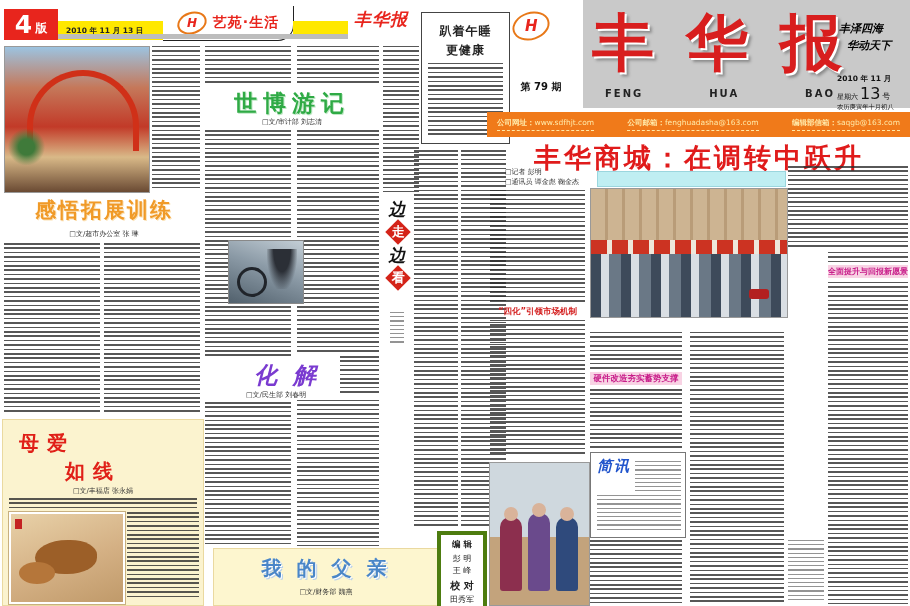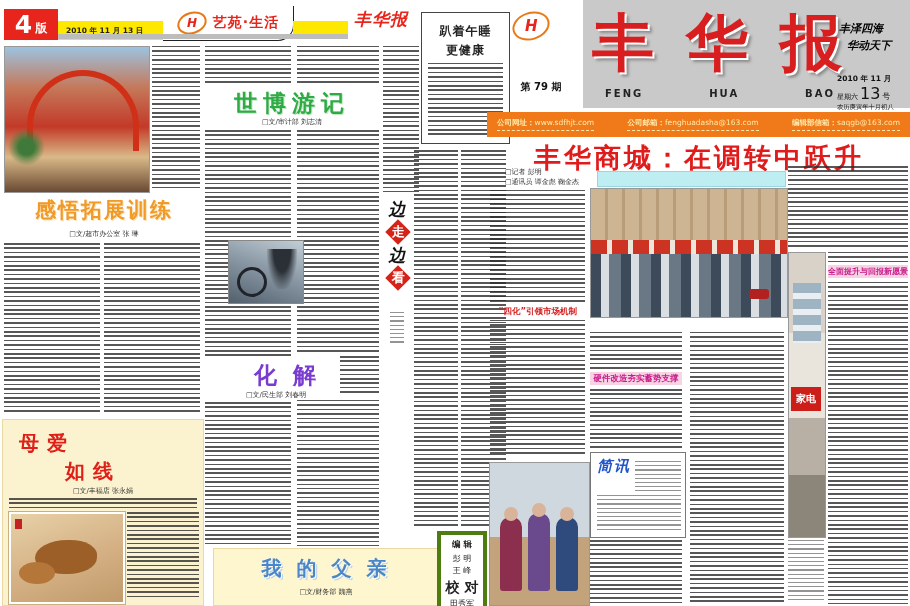--- a/index.html
+++ b/index.html
@@ -74,21 +74,21 @@
     <div class="abs" style="left:205px;top:88px;width:174px;text-align:center;font-size:23px;font-weight:bold;color:#2faa45;letter-spacing:6px;text-shadow:1px 1px 0 #bfe8c5;">世博游记</div>
     <div class="byline" style="left:205px;top:117px;width:174px;text-align:center;">□文/审计部 刘志清</div>
     <div class="tx" style="left:205px;top:130px;width:86px;height:226px;"></div>
     <div class="tx" style="left:297px;top:130px;width:82px;height:222px;"></div>
 
     <div class="ph" style="left:228px;top:240px;width:74px;height:62px;background:linear-gradient(200deg,#c3ced6 0%,#8b9aa6 45%,#51606c 100%);border:1px solid #888;">
       <div class="inner" style="right:6px;top:8px;width:30px;height:40px;background:radial-gradient(ellipse at top,#2b2f36 40%,transparent 75%);"></div>
       <div class="inner" style="left:8px;bottom:6px;width:24px;height:24px;border:3px solid #20242a;border-radius:50%;"></div>
     </div>
 
-    <div class="abs" style="left:254px;top:360px;font-size:23px;font-weight:bold;color:#7a3bd0;letter-spacing:4px;">化  解</div>
+    <div class="abs" style="left:254px;top:360px;font-size:23px;font-weight:bold;font-style:italic;color:#7a3bd0;letter-spacing:4px;">化  解</div>
     <div class="byline" style="left:246px;top:390px;">□文/民生部 刘春明</div>
     <div class="tx" style="left:340px;top:356px;width:39px;height:40px;"></div>
     <div class="tx" style="left:205px;top:402px;width:86px;height:144px;"></div>
     <div class="tx" style="left:297px;top:400px;width:82px;height:146px;"></div>
 
     <div class="abs" style="left:213px;top:548px;width:224px;height:56px;background:#fdf6cf;border:1px solid #ead9a0;">
       <div class="abs" style="left:0;top:6px;width:224px;text-align:center;font-size:20px;font-weight:bold;color:#4a86c8;letter-spacing:4px;text-shadow:1px 1px 0 #fff,2px 2px 0 #b9d0e8;">我 的 父 亲</div>
       <div class="byline" style="left:0;top:38px;width:224px;text-align:center;">□文/财务部 魏燕</div>
     </div>
 
@@ -112,21 +112,21 @@
     </div>
     <div class="tx lt" style="left:390px;top:312px;width:14px;height:34px;"></div>
 
     <div class="tx" style="left:414px;top:150px;width:44px;height:376px;"></div>
     <div class="tx" style="left:461px;top:150px;width:45px;height:376px;"></div>
 
     <div class="abs" style="left:437px;top:531px;width:42px;height:73px;background:#fff;border:4px solid #4d7c0f;text-align:center;">
       <div style="font-size:8.5px;font-weight:bold;margin-top:4px;">编  辑</div>
       <div style="font-size:8px;margin-top:2px;">彭  明</div>
       <div style="font-size:8px;margin-top:1px;">王  峰</div>
-      <div style="font-size:14px;font-weight:bold;margin-top:3px;">校  对</div>
+      <div style="font-size:10px;font-weight:bold;margin-top:3px;">校  对</div>
       <div style="font-size:8px;margin-top:1px;">田秀军</div>
     </div>
   </div>
 
   <div class="abs" style="left:487px;top:0;width:423px;height:606px;">
 
     <div class="abs" style="left:96px;top:0;width:327px;height:108px;background:#c9c9c9;"></div>
     <span class="abs" style="left:25px;top:12px;display:inline-flex;align-items:center;justify-content:center;width:34px;height:24px;border:2.5px solid #e87818;border-radius:50%;transform:rotate(-18deg);">
       <b style="color:#e8251d;font-style:italic;font-size:15px;transform:rotate(18deg);">H</b>
     </span>
@@ -194,26 +194,20 @@
       <div class="abs" style="left:6px;top:4px;font-size:15px;font-weight:bold;font-style:italic;color:#2255cc;letter-spacing:2px;">简讯</div>
       <div class="tx lt" style="left:44px;top:8px;width:46px;height:30px;"></div>
       <div class="tx lt" style="left:6px;top:42px;width:84px;height:38px;"></div>
     </div>
     <div class="tx" style="left:103px;top:540px;width:92px;height:64px;"></div>
 
     <div class="tx" style="left:203px;top:332px;width:94px;height:272px;"></div>
 
     <div class="tx" style="left:301px;top:166px;width:120px;height:82px;"></div>
 
-    <div class="ph" style="left:301px;top:252px;width:36px;height:284px;border:1px solid #999;background:linear-gradient(180deg,#d8d2c8 0 28%,#e9e5dd 28% 58%,#b8b0a4 58% 78%,#8c857a 78% 100%);">
-      <div class="inner" style="left:2px;top:134px;width:30px;height:24px;background:#cc1f1a;color:#fff;font-weight:bold;font-size:10px;display:flex;align-items:center;justify-content:center;">
-        <span>家电</span>
-      </div>
-      <div class="inner" style="left:4px;top:30px;width:28px;height:60px;background:repeating-linear-gradient(180deg,#9fb4c2 0 10px,#e8eef2 10px 16px);"></div>
-    </div>
     <div class="tx lt" style="left:301px;top:540px;width:36px;height:62px;"></div>
 
     <div class="tx" style="left:341px;top:252px;width:80px;height:11px;"></div>
     <div class="pinkbar" style="left:341px;top:265px;width:80px;height:13px;font-size:8px;">全面提升与回报新愿景</div>
     <div class="tx" style="left:341px;top:282px;width:80px;height:322px;"></div>
 
     <div class="ph" style="left:2px;top:462px;width:99px;height:142px;border:1px solid #999;background:linear-gradient(180deg,#cfd8de 0 52%,#c3a37c 52% 100%);">
       <div class="inner" style="left:10px;bottom:14px;width:22px;height:74px;background:#8c2f4e;border-radius:10px 10px 3px 3px;"></div>
       <div class="inner" style="left:38px;bottom:14px;width:22px;height:78px;background:#6a4a8c;border-radius:10px 10px 3px 3px;"></div>
       <div class="inner" style="left:66px;bottom:14px;width:22px;height:74px;background:#2f4a7c;border-radius:10px 10px 3px 3px;"></div>

